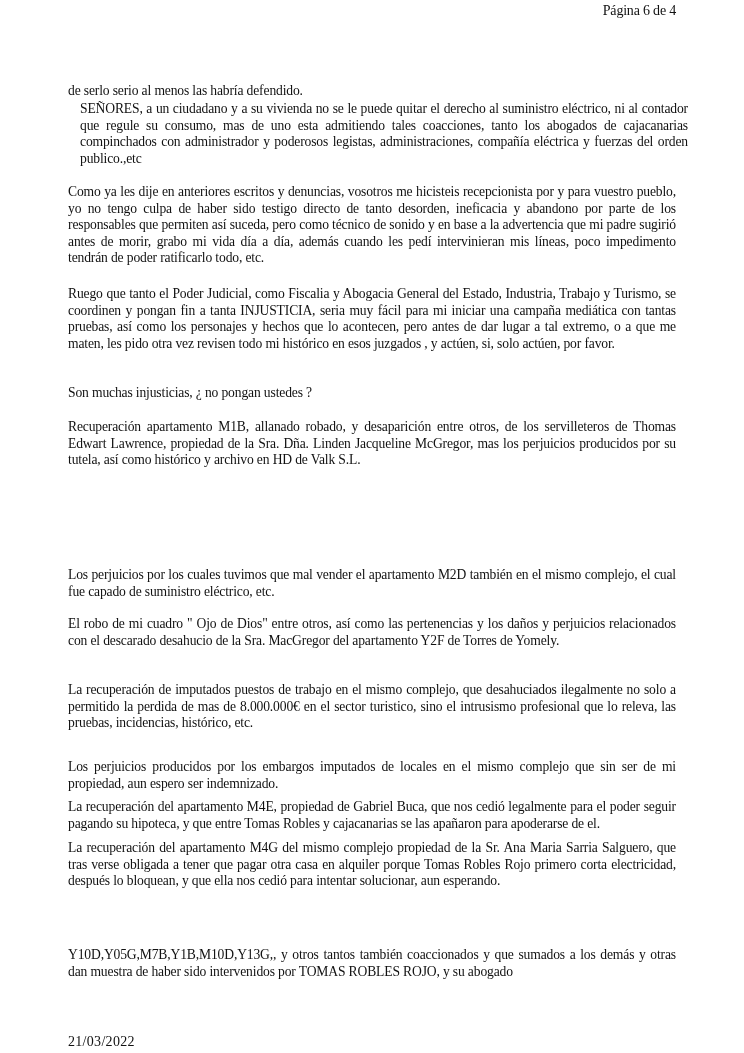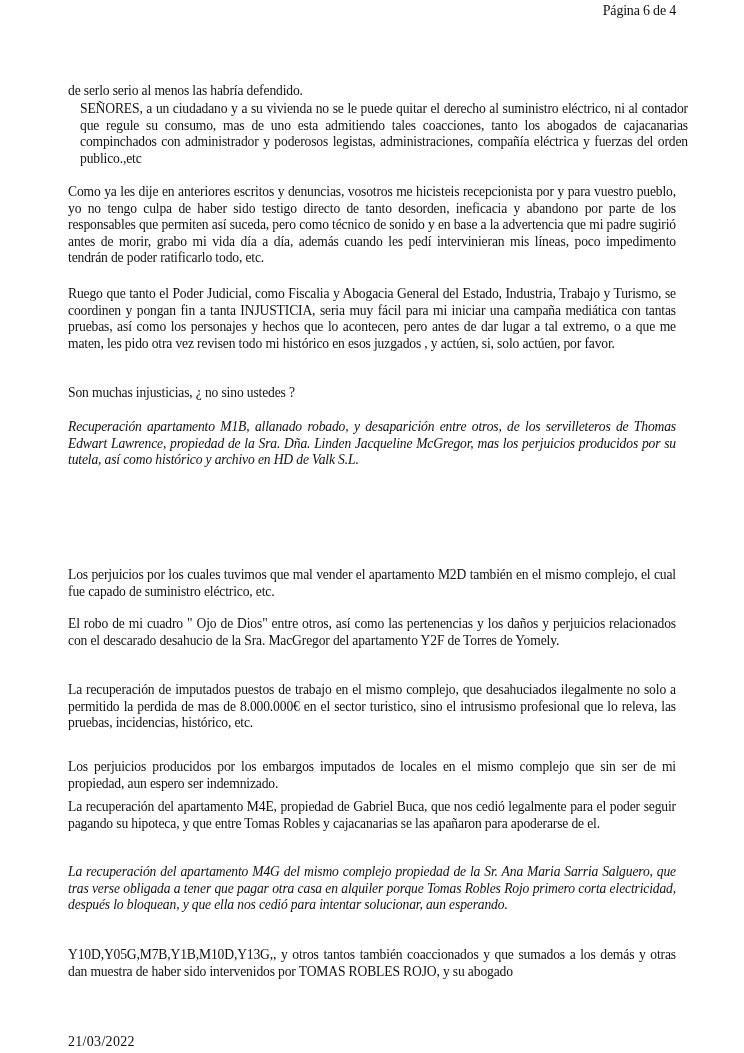--- a/index.html
+++ b/index.html
@@ -58,24 +58,24 @@
 
   <div class="block" style="top:184px;">
     <p>Como ya les dije en anteriores escritos y denuncias, vosotros me hicisteis recepcionista por y para vuestro pueblo, yo no tengo culpa de haber sido testigo directo de tanto desorden, ineficacia y abandono por parte de los responsables que permiten así suceda, pero como técnico de sonido y en base a la advertencia que mi padre sugirió antes de morir, grabo mi vida día a día, además cuando les pedí intervinieran mis líneas, poco impedimento tendrán de poder ratificarlo todo, etc.</p>
   </div>
 
   <div class="block" style="top:286px;">
     <p>Ruego que tanto el Poder Judicial, como Fiscalia y Abogacia General del Estado, Industria, Trabajo y Turismo, se coordinen y pongan fin a tanta INJUSTICIA, seria muy fácil para mi iniciar una campaña mediática con tantas pruebas, así como los personajes y hechos que lo acontecen, pero antes de dar lugar a tal extremo, o a que me maten, les pido otra vez revisen todo mi histórico en esos juzgados , y actúen, si, solo actúen, por favor.</p>
   </div>
 
   <div class="block" style="top:385px;">
-    <p>Son muchas injusticias, ¿ no sino ustedes ?</p>
+    <p>Son muchas injusticias, ¿ no pongan ustedes ?</p>
   </div>
 
-  <div class="block" style="top:419px;font-style:italic;">
+  <div class="block" style="top:419px;">
     <p>Recuperación apartamento M1B, allanado robado, y desaparición entre otros, de los servilleteros de Thomas Edwart Lawrence, propiedad de la Sra. Dña. Linden Jacqueline McGregor, mas los perjuicios producidos por su tutela, así como histórico y archivo en HD de Valk S.L.</p>
   </div>
 
   <div class="block" style="top:567px;">
     <p>Los perjuicios por los cuales tuvimos que mal vender el apartamento M2D también en el mismo complejo, el cual fue capado de suministro eléctrico, etc.</p>
   </div>
 
   <div class="block" style="top:616px;">
     <p>El robo de mi cuadro " Ojo de Dios" entre otros, así como las pertenencias y los daños y perjuicios relacionados con el descarado desahucio de la Sra. MacGregor del apartamento Y2F de Torres de Yomely.</p>
   </div>
@@ -85,21 +85,21 @@
   </div>
 
   <div class="block" style="top:759px;">
     <p>Los perjuicios producidos por los embargos imputados de locales en el mismo complejo que sin ser de mi propiedad, aun espero ser indemnizado.</p>
   </div>
 
   <div class="block" style="top:799px;">
     <p>La recuperación del apartamento M4E, propiedad de Gabriel Buca, que nos cedió legalmente para el poder seguir pagando su hipoteca, y que entre Tomas Robles y cajacanarias se las apañaron para apoderarse de el.</p>
   </div>
 
-  <div class="block" style="top:864px;font-style:italic;">
+  <div class="block" style="top:840px;">
     <p>La recuperación del apartamento M4G del mismo complejo propiedad de la Sr. Ana Maria Sarria Salguero, que tras verse obligada a tener que pagar otra casa en alquiler porque Tomas Robles Rojo primero corta electricidad, después lo bloquean, y que ella nos cedió para intentar solucionar, aun esperando.</p>
   </div>
 
   <div class="block" style="top:947px;">
     <p>Y10D,Y05G,M7B,Y1B,M10D,Y13G,, y otros tantos también coaccionados y que sumados a los demás y otras dan muestra de haber sido intervenidos por TOMAS ROBLES ROJO, y su abogado</p>
   </div>
 
   <div class="footer-date">21/03/2022</div>
 </div>
 

